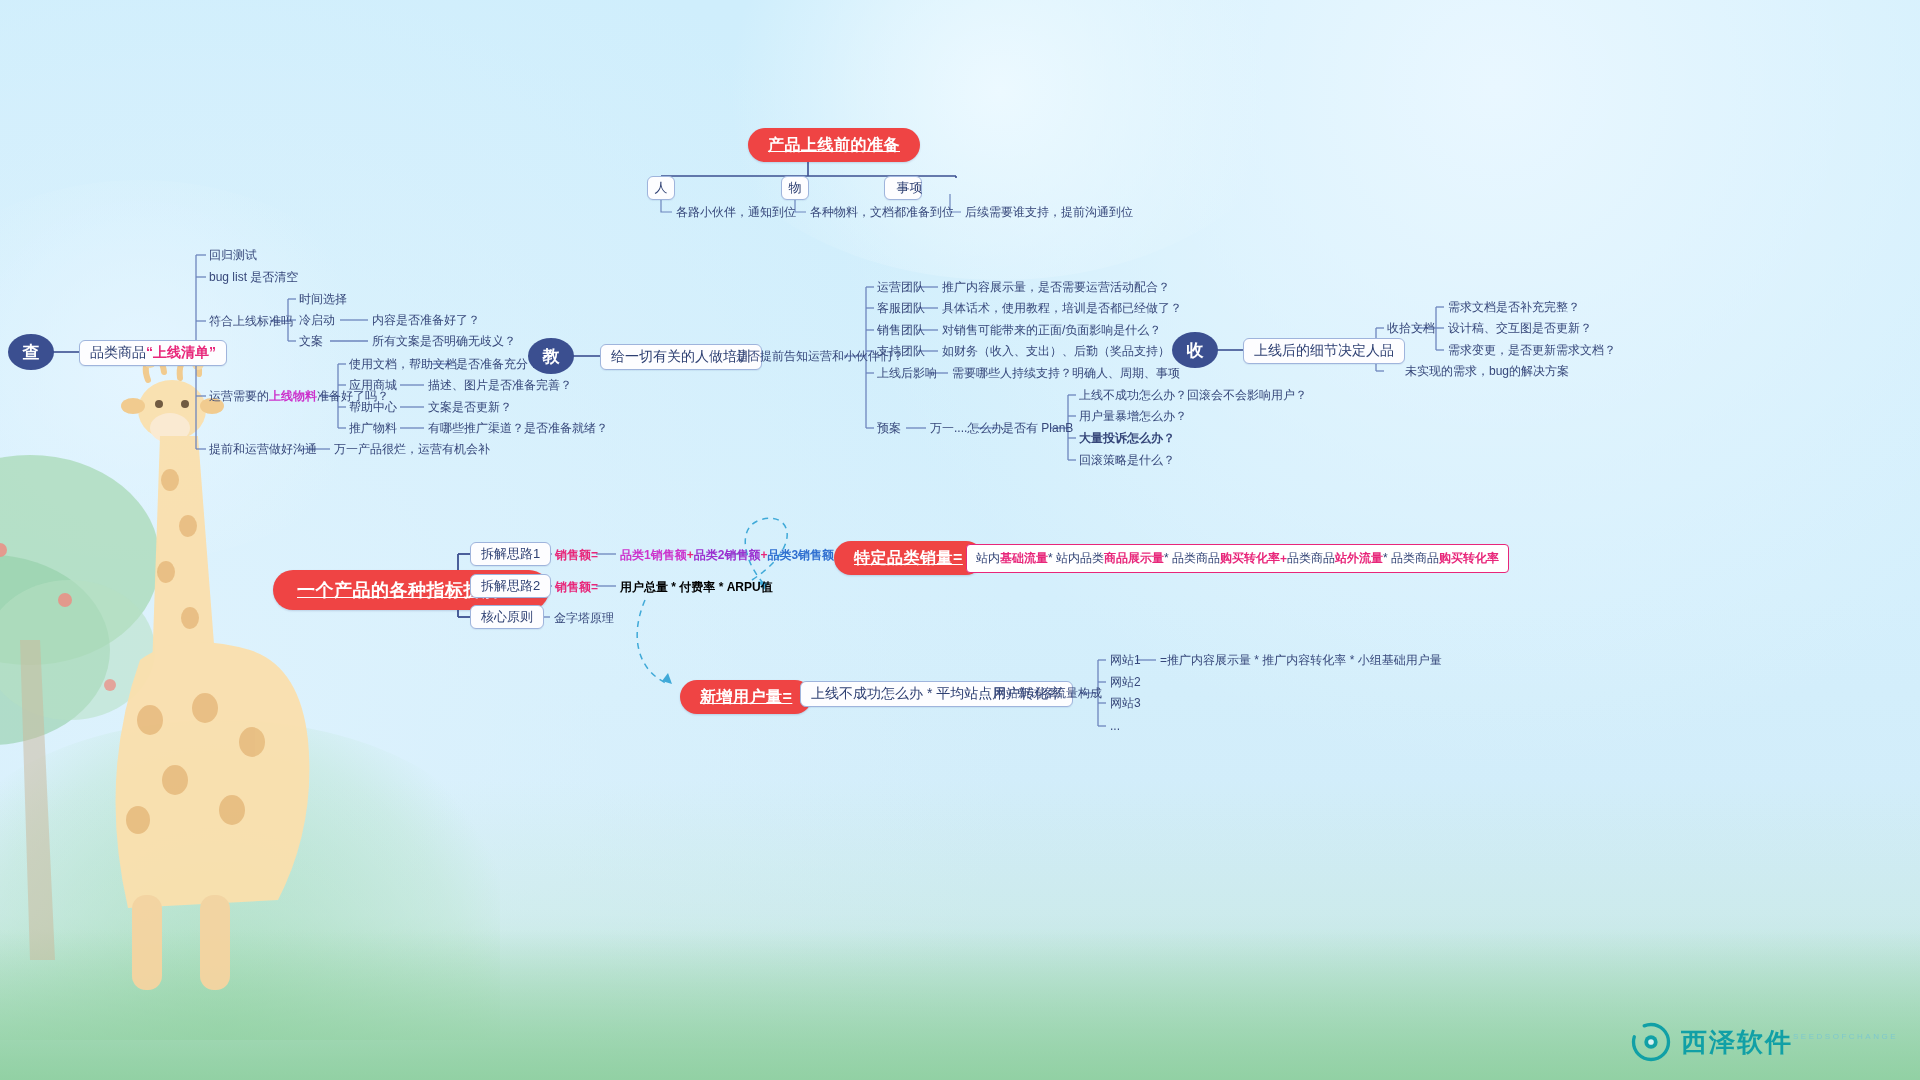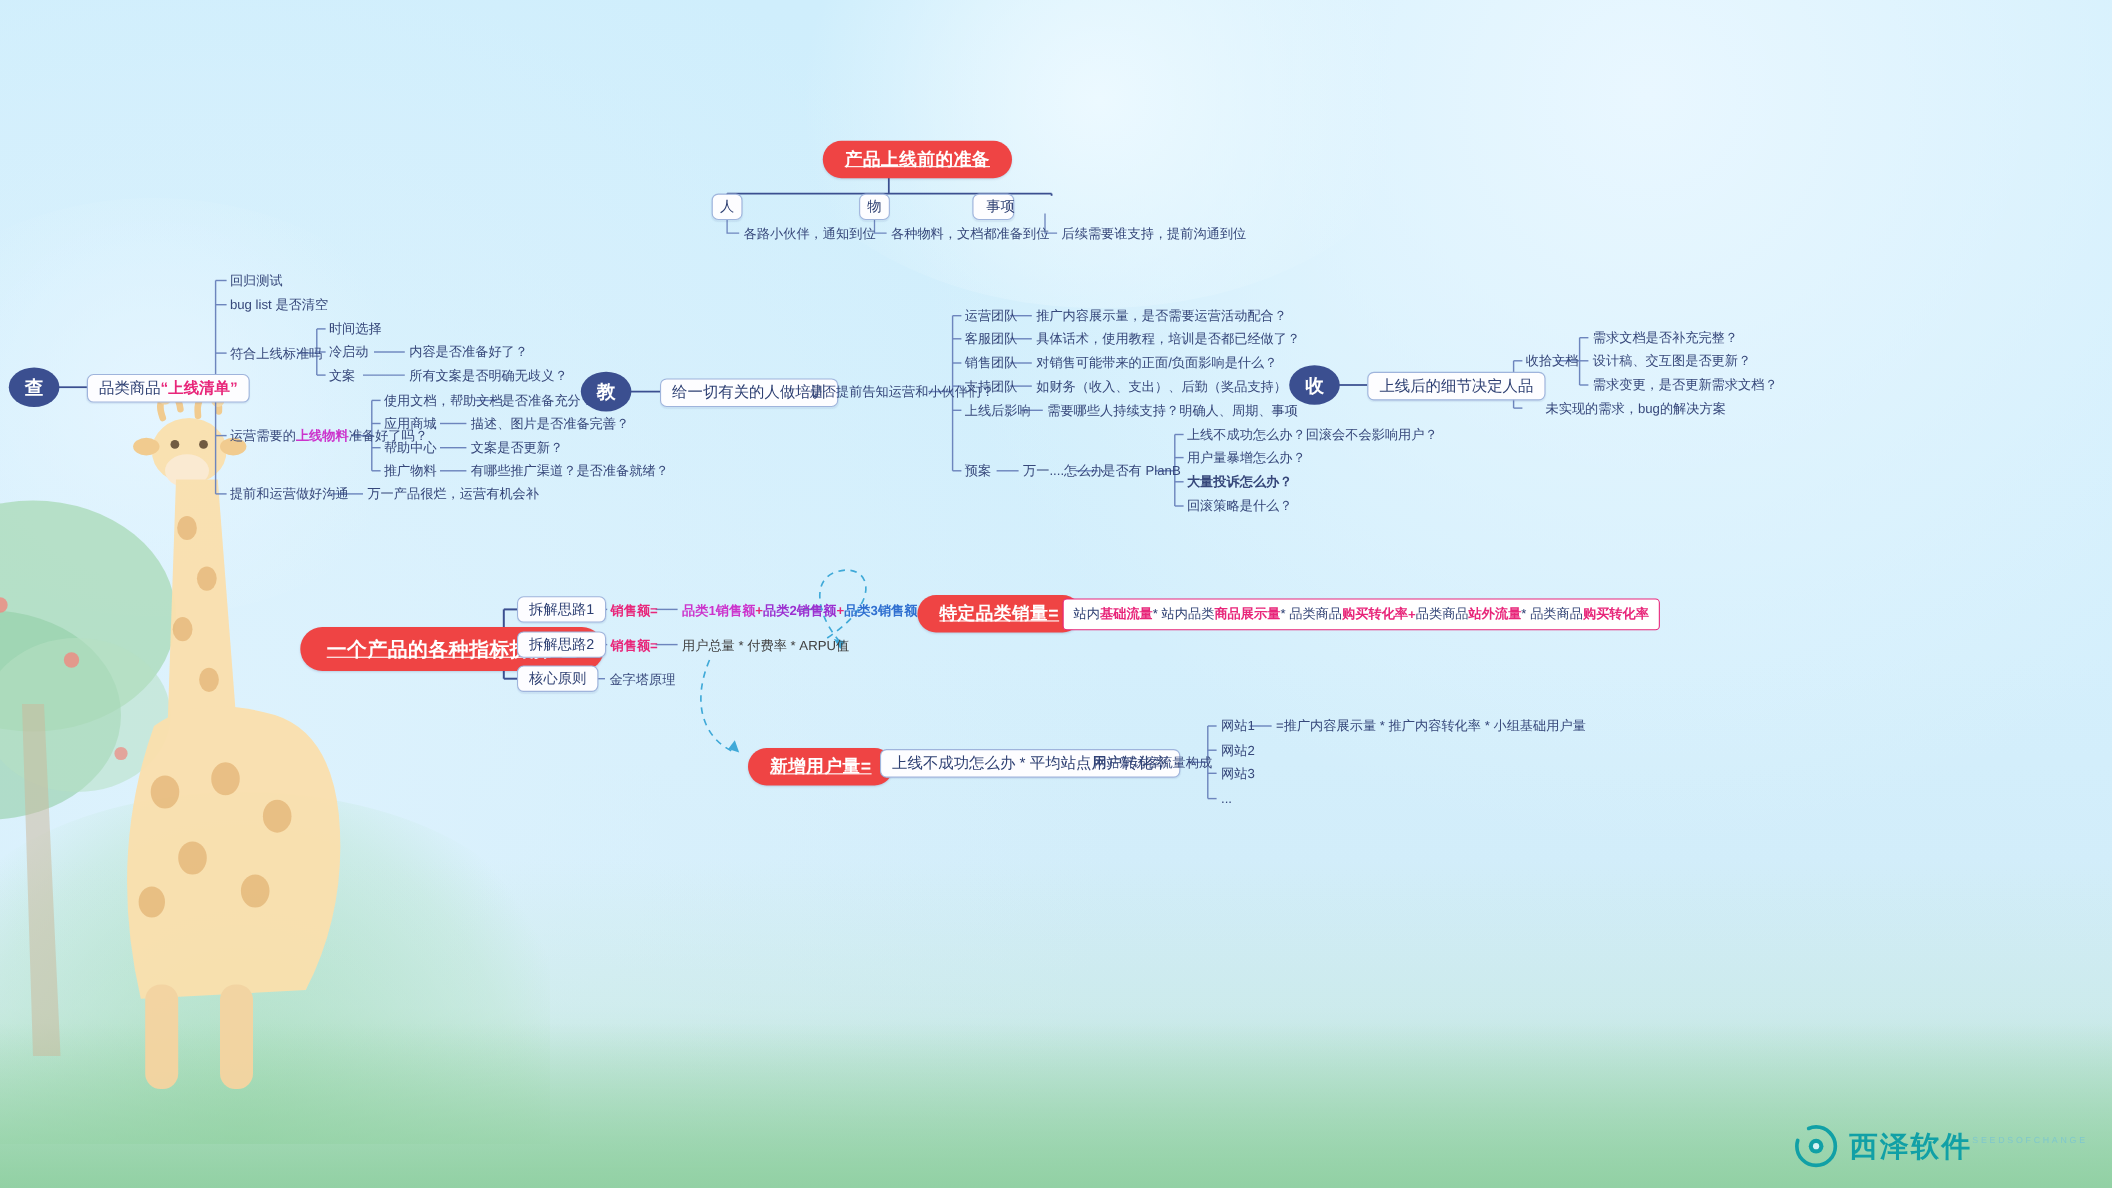--- a/index.html
+++ b/index.html
@@ -68,21 +68,21 @@
   .leaf{
     color:#36477a;font-size:12px;white-space:nowrap;line-height:14px;
     display:flex;align-items:center;
   }
 
   .hl-red{color:#e8267a;font-weight:bold;}
   .hl-pink{color:#e8267a;font-weight:bold;}
   .hl-magenta{color:#cc33cc;font-weight:bold;}
   .hl-purple{color:#9b30d0;font-weight:bold;}
   .hl-blue{color:#2f6fd0;font-weight:bold;}
-  .hl-orange{color:#404040;font-weight:normal;}
+  .hl-orange{color:#000000;font-weight:bold;}
 
   .formula{
     background:#fff;border:1px solid #e8267a;border-radius:4px;
     font-size:12px;color:#2d3f72;padding:5px 9px;white-space:nowrap;
     display:flex;align-items:center;
   }
   .collapse-ico{
     display:inline-flex;align-items:center;justify-content:center;
     width:13px;height:13px;border:1px solid #cfd8ee;border-radius:2px;
     margin-left:9px;font-size:9px;line-height:1;color:#dfe6f5;

